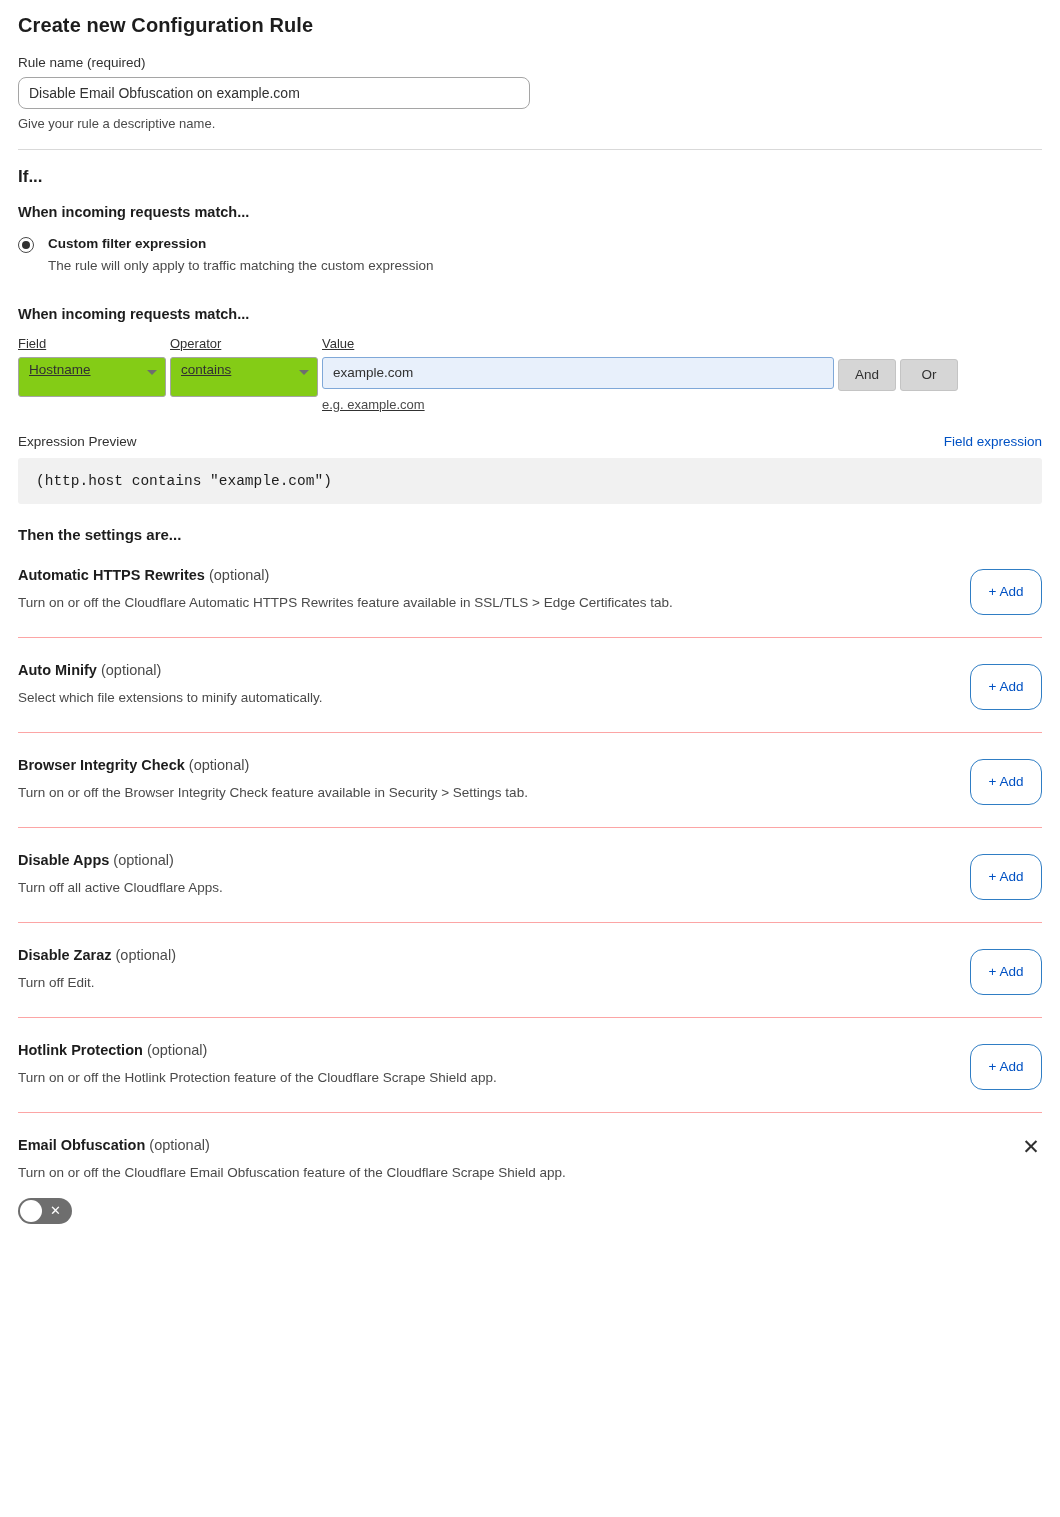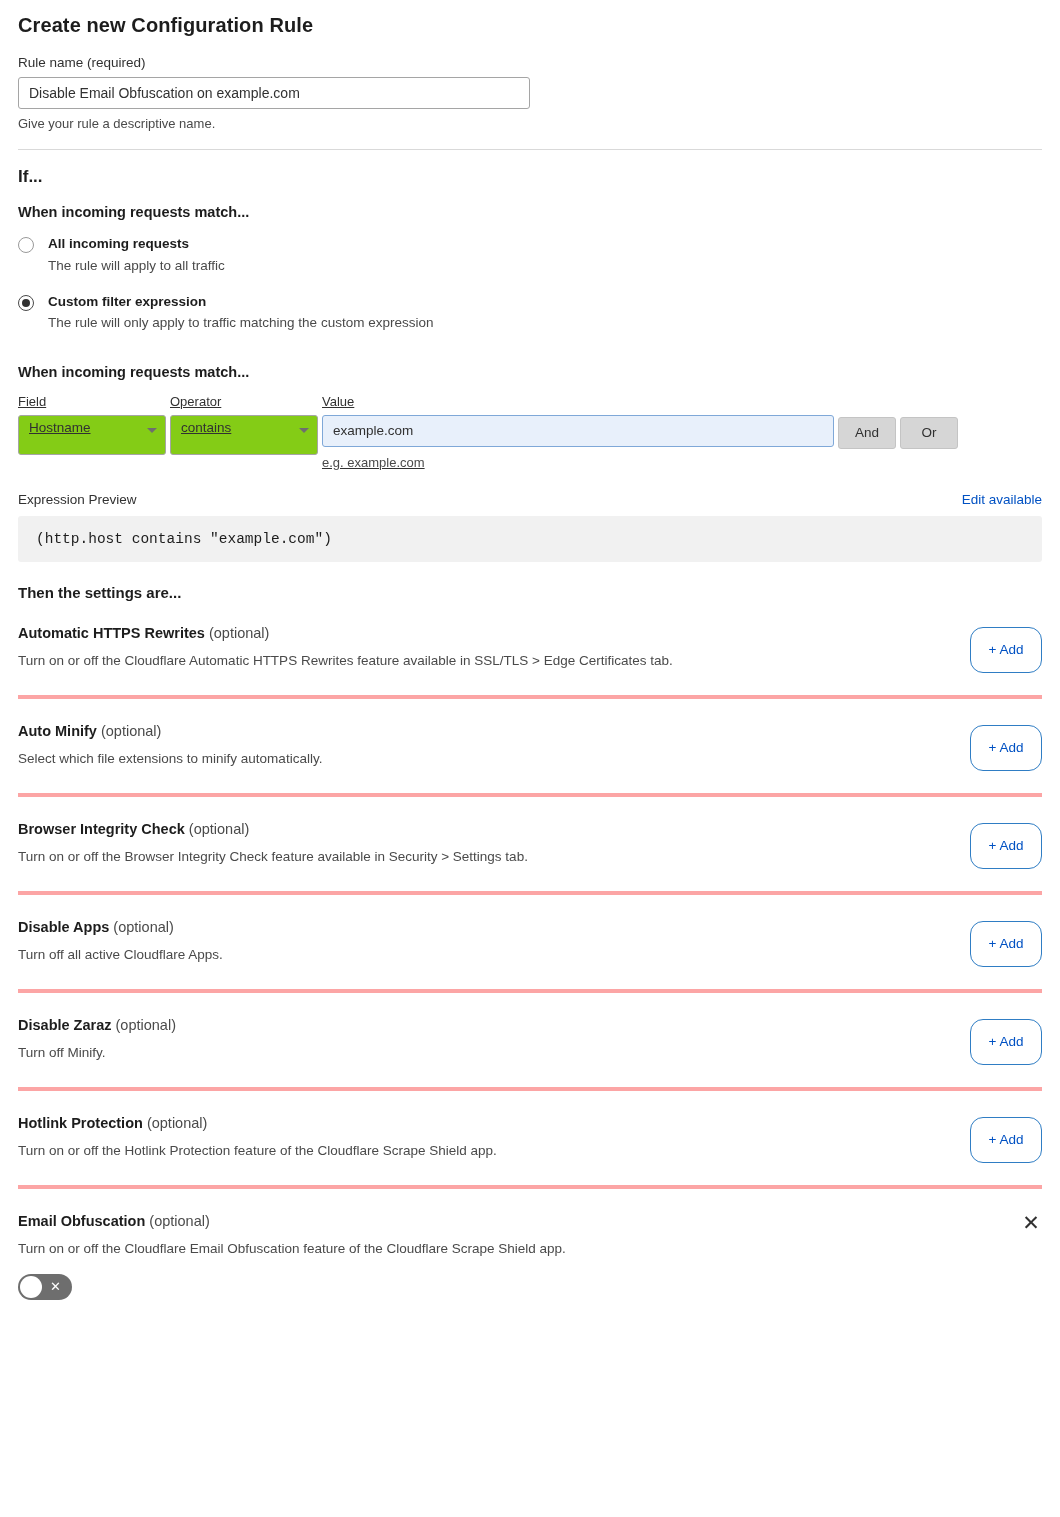--- a/index.html
+++ b/index.html
@@ -28,21 +28,21 @@
   }
   .field-label {
     font-size: 13.5px;
     color: #313131;
     margin-bottom: 7px;
   }
   .text-input {
     width: 512px;
     height: 32px;
     border: 1px solid #a5a5a5;
-    border-radius: 3px;
+    border-radius: 8px;
     padding: 0 10px;
     font-size: 14px;
     font-family: "Liberation Sans", sans-serif;
     color: #313131;
     background: #fff;
     outline: none;
   }
   .help-text {
     font-size: 13px;
     color: #4a4a4a;
@@ -196,21 +196,21 @@
     font-size: 15px;
     font-weight: bold;
     color: #1d1d1d;
     margin: 22px 0 0 0;
   }
   .setting-row {
     display: flex;
     justify-content: space-between;
     align-items: flex-start;
     padding: 24px 0 22px 0;
-    border-bottom: 4px solid #fca5a5;
+    border-bottom: 1px solid #fca5a5;
   }
   .setting-row:first-of-type { padding-top: 20px; }
   .setting-title {
     font-size: 14.5px;
     font-weight: bold;
     color: #1d1d1d;
   }
   .setting-title .opt {
     font-weight: normal;
     color: #4a4a4a;
@@ -281,27 +281,20 @@
     <input class="text-input" value="Disable Email Obfuscation on example.com" style="">
     <div class="help-text">Give your rule a descriptive name.</div>
   </div>
 
   <hr class="divider">
 
   <h2 class="section-h">If...</h2>
 
   <div class="sub-h">When incoming requests match...</div>
 
-  <div class="radio-row">
-    <span class="radio"></span>
-    <span>
-      <span class="radio-text-title">All incoming requests</span>
-      <div class="radio-text-desc">The rule will apply to all traffic</div>
-    </span>
-  </div>
 
   <div class="radio-row">
     <span class="radio checked"></span>
     <span>
       <span class="radio-text-title">Custom filter expression</span>
       <div class="radio-text-desc">The rule will only apply to traffic matching the custom expression</div>
     </span>
   </div>
 
   <div class="sub-h" style="margin-top:30px;">When incoming requests match...</div>
@@ -335,21 +328,21 @@
     </div>
 
     <div style="margin-top:23px;">
       <button class="gray-btn">Or</button>
     </div>
 
   </div>
 
   <div class="preview-head">
     <span class="preview-label">Expression Preview</span>
-    <a class="link">Edit available</a>
+    <a class="link">Field expression</a>
   </div>
 
   <div class="preview-box">(http.host contains "example.com")</div>
 
   <div class="then-h">Then the settings are...</div>
 
   <div class="setting-row">
     <div>
       <div class="setting-title">
         <span>Automatic HTTPS Rewrites</span><span class="opt"> (optional)</span>
@@ -387,21 +380,21 @@
       <div class="setting-desc">Turn off all active Cloudflare Apps.</div>
     </div>
     <button class="add-btn">+ Add</button>
   </div>
 
   <div class="setting-row">
     <div>
       <div class="setting-title">
         <span>Disable Zaraz</span><span class="opt"> (optional)</span>
       </div>
-      <div class="setting-desc">Turn off Minify.</div>
+      <div class="setting-desc">Turn off Edit.</div>
     </div>
     <button class="add-btn">+ Add</button>
   </div>
 
   <div class="setting-row">
     <div>
       <div class="setting-title">
         <span>Hotlink Protection</span><span class="opt"> (optional)</span>
       </div>
       <div class="setting-desc">Turn on or off the Hotlink Protection feature of the Cloudflare Scrape Shield app.</div>

